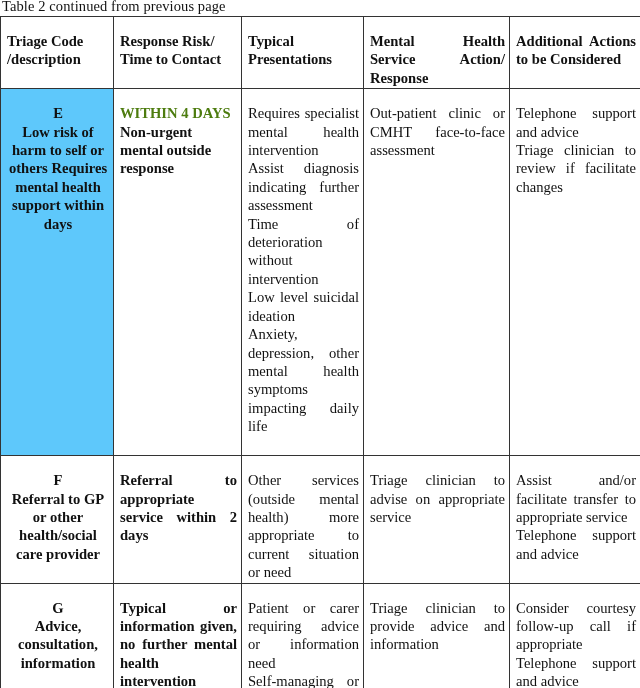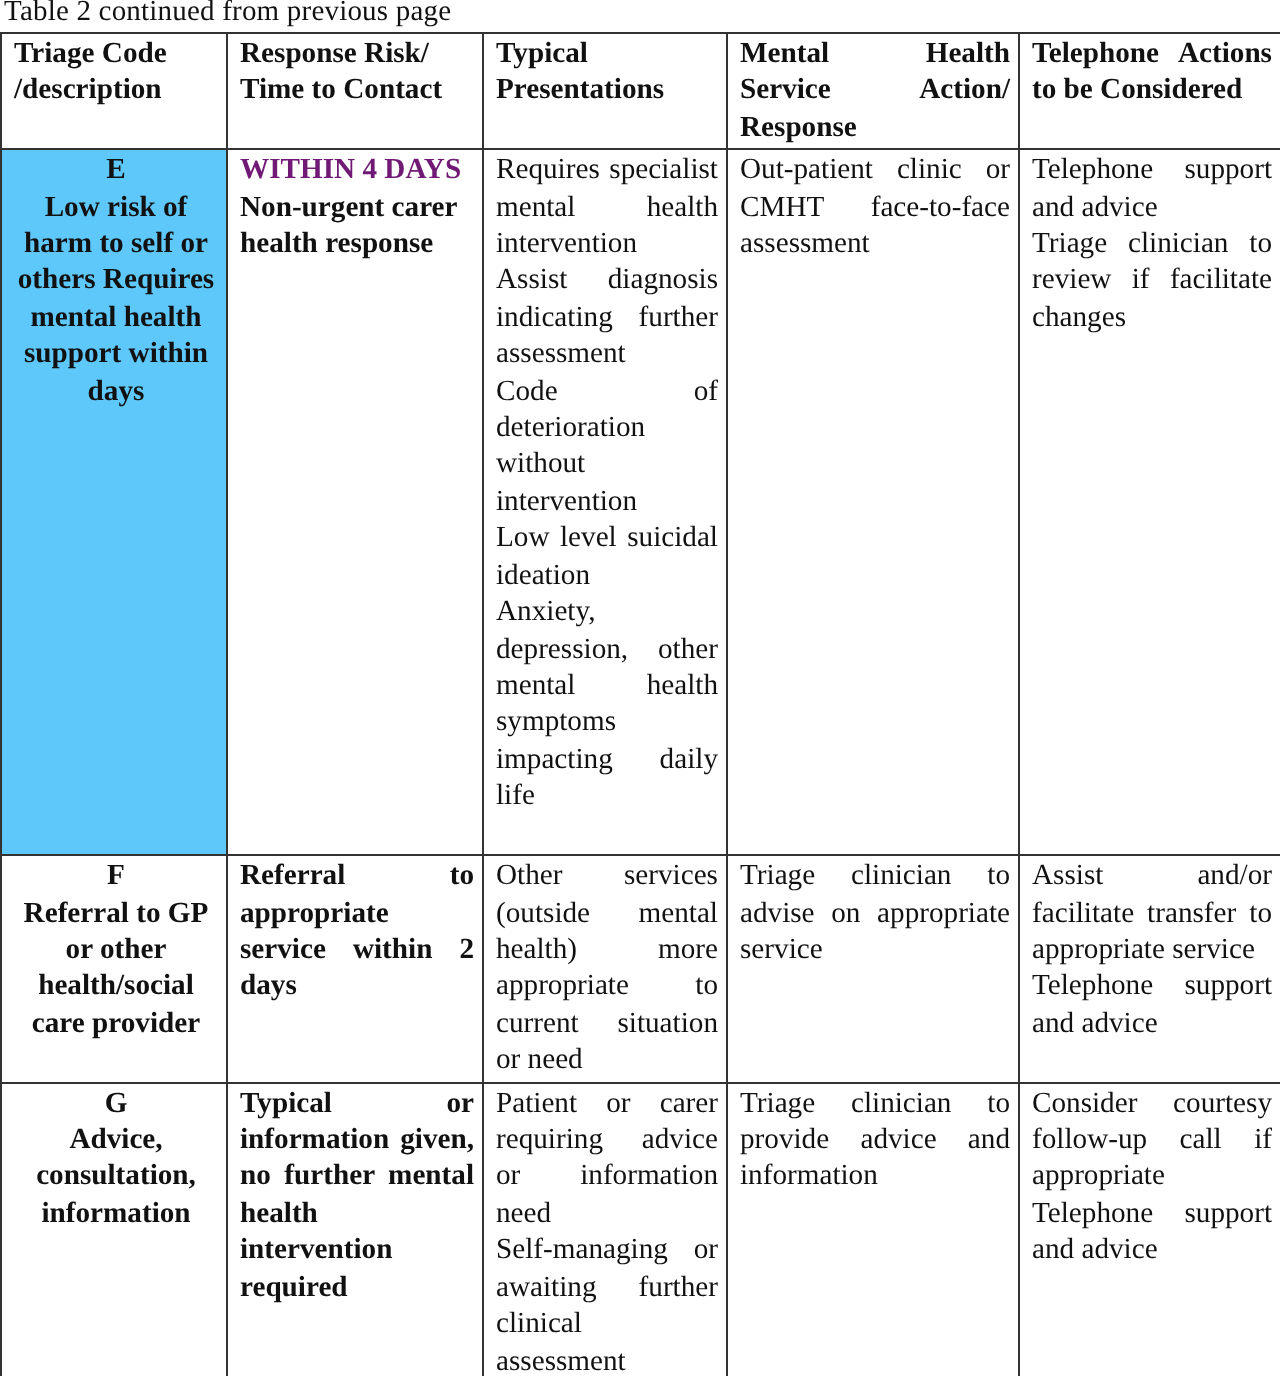--- a/index.html
+++ b/index.html
@@ -3,28 +3,28 @@
 <meta charset="utf-8">
 <style>
   html, body { margin: 0; padding: 0; background: #ffffff; }
   body { width: 640px; height: 688px; position: relative; overflow: hidden;
          font-family: "DejaVu Serif", "Liberation Serif", serif; color: #111; }
   .caption { position: absolute; left: 2px; top: -2px; font-size: 14.5px;
              font-family: "Liberation Serif", "DejaVu Serif", serif; letter-spacing: 0.1px; }
   table { position: absolute; left: 0; top: 16px; width: 640px; border-collapse: collapse;
           table-layout: fixed; font-family: "Liberation Serif", "DejaVu Serif", serif;
           font-size: 14.6px; line-height: 18.4px; }
-  td, th { border: 1.3px solid #333; vertical-align: top; padding: 1px 4px 1px 6px; }
+  td, th { border: 1.3px solid #333; vertical-align: top; padding: 15px 4px 1px 6px; }
   table { border-top: 1.6px solid #222; border-bottom: 1.6px solid #222; }
   th { font-weight: bold; text-align: left; height: 51px; }
   th.just, td.just { text-align: justify; }
   td.code { text-align: center; font-weight: bold; }
   td.code.hl { background: #5ec8fb; }
   td.resp { font-weight: bold; }
-  .urgent { color: #701a75; display: block; }
+  .urgent { color: #4d7c0f; display: block; }
   .line { display: block; }
   tr.rowE td { height: 350px; }
   tr.rowF td { height: 109px; }
   tr.rowG td { height: 146px; }
 </style>
 </head>
 <body>
 
 <div class="caption">Table 2 continued from previous page</div>
 
@@ -35,38 +35,38 @@
     <col style="width:122px">
     <col style="width:146px">
     <col style="width:131px">
   </colgroup>
   <thead>
     <tr>
       <th>Triage Code /description</th>
       <th>Response Risk/ Time to Contact</th>
       <th>Typical Presentations</th>
       <th class="just">Mental Health Service Action/ Response</th>
-      <th class="just">Telephone Actions to be Considered</th>
+      <th class="just">Additional Actions to be Considered</th>
     </tr>
   </thead>
   <tbody>
 
     <tr class="rowE">
       <td class="code hl">
         <span class="line">E</span>
         <span class="line">Low risk of harm to self or others Requires mental health support within days</span>
       </td>
       <td class="resp">
         <span class="urgent">WITHIN 4 DAYS</span>
-        <span class="line">Non-urgent carer health response</span>
+        <span class="line">Non-urgent mental outside response</span>
       </td>
       <td class="just">
         <span class="line">Requires specialist mental health intervention</span>
         <span class="line">Assist diagnosis indicating further assessment</span>
-        <span class="line">Code of deterioration without intervention</span>
+        <span class="line">Time of deterioration without intervention</span>
         <span class="line">Low level suicidal ideation</span>
         <span class="line">Anxiety, depression, other mental health symptoms impacting daily life</span>
       </td>
       <td class="just">Out-patient clinic or CMHT face-to-face assessment</td>
       <td class="just">
         <span class="line">Telephone support and advice</span>
         <span class="line">Triage clinician to review if facilitate changes</span>
       </td>
     </tr>
 

